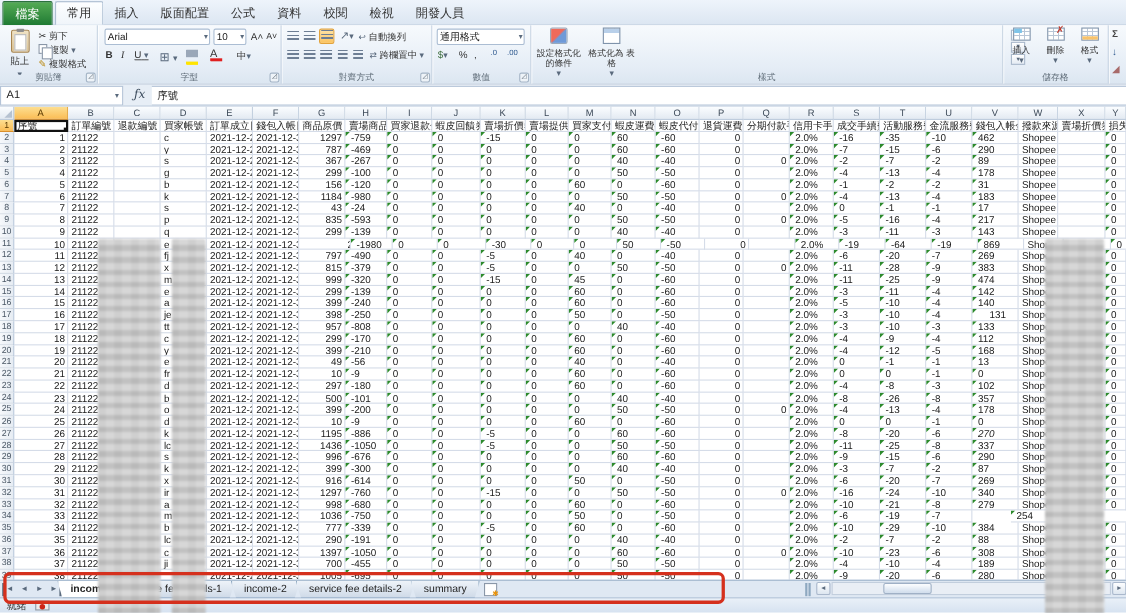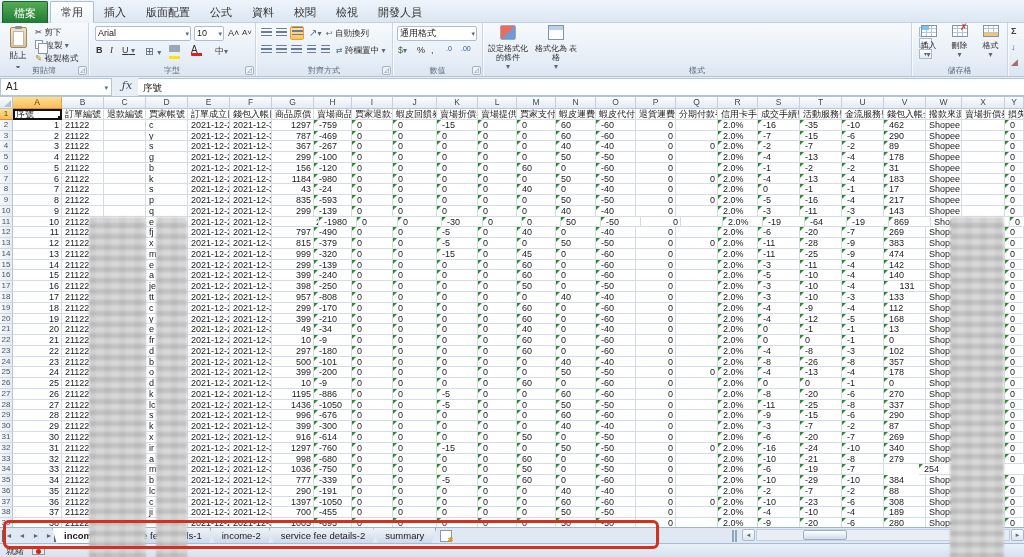--- a/index.html
+++ b/index.html
@@ -803,21 +803,21 @@
     </div>
     <div class="grow">
       <div class="gut">21</div>
       <div class="cell num" style="width: 49px;">20</div>
       <div class="cell txt" style="width: 42px;">21122</div>
       <div class="cell txt" style="width: 42px;"></div>
       <div class="cell txt" style="width: 42px;">e</div>
       <div class="cell txt" style="width: 42px;">2021-12-26</div>
       <div class="cell txt" style="width: 42px;">2021-12-31</div>
       <div class="cell num" style="width: 42px;">49</div>
-      <div class="cell txt tri" style="width: 38px;">-34</div>
+      <div class="cell txt tri" style="width: 38px;">-56</div>
       <div class="cell txt tri" style="width: 41px;">0</div>
       <div class="cell txt tri" style="width: 44px;">0</div>
       <div class="cell txt tri" style="width: 41px;">0</div>
       <div class="cell txt tri" style="width: 39px;">0</div>
       <div class="cell txt tri" style="width: 39px;">40</div>
       <div class="cell txt tri" style="width: 40px;">0</div>
       <div class="cell txt tri" style="width: 40px;">-40</div>
       <div class="cell num" style="width: 40px;">0</div>
       <div class="cell num" style="width: 42px;"></div>
       <div class="cell txt tri" style="width: 40px;">2.0%</div>
@@ -985,21 +985,21 @@
       <div class="cell txt tri" style="width: 39px;">0</div>
       <div class="cell txt tri" style="width: 39px;">0</div>
       <div class="cell txt tri" style="width: 40px;">60</div>
       <div class="cell txt tri" style="width: 40px;">-60</div>
       <div class="cell num" style="width: 40px;">0</div>
       <div class="cell num" style="width: 42px;"></div>
       <div class="cell txt tri" style="width: 40px;">2.0%</div>
       <div class="cell txt tri" style="width: 42px;">-8</div>
       <div class="cell txt tri" style="width: 42px;">-20</div>
       <div class="cell txt tri" style="width: 42px;">-6</div>
-      <div class="cell txt tri" style="width: 42px;">270</div>
+      <div class="cell txt tri" style="width: 42px; font-style: italic;">270</div>
       <div class="cell txt" style="width: 36px;">Shopee Wa</div>
       <div class="cell txt" style="width: 43px;"></div>
       <div class="cell txt tri" style="width: 19px;">0</div>
     </div>
     <div class="grow">
       <div class="gut">28</div>
       <div class="cell num" style="width: 49px;">27</div>
       <div class="cell txt" style="width: 42px;">21122</div>
       <div class="cell txt" style="width: 42px;"></div>
       <div class="cell txt" style="width: 42px;">lc</div>

